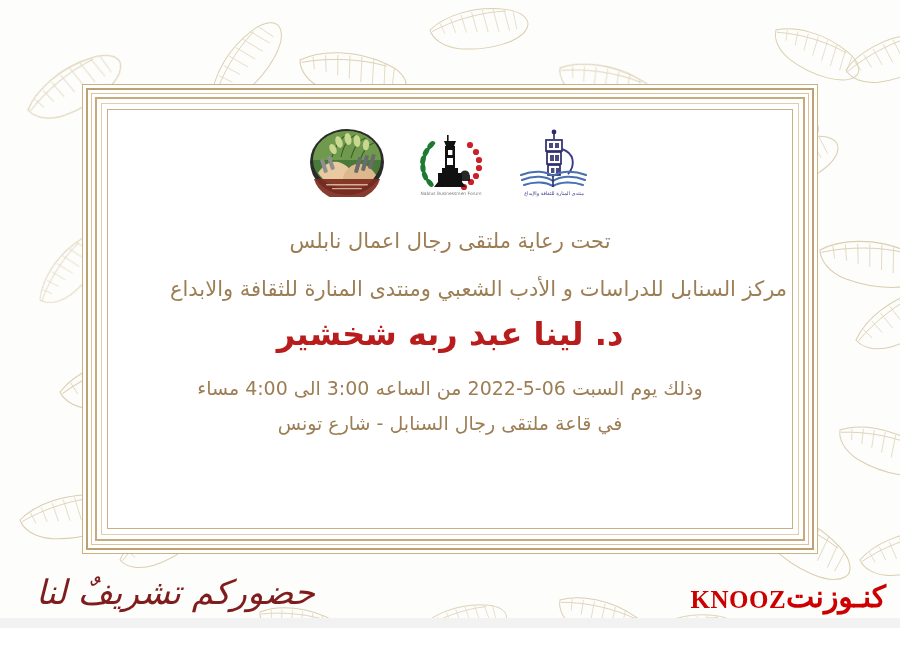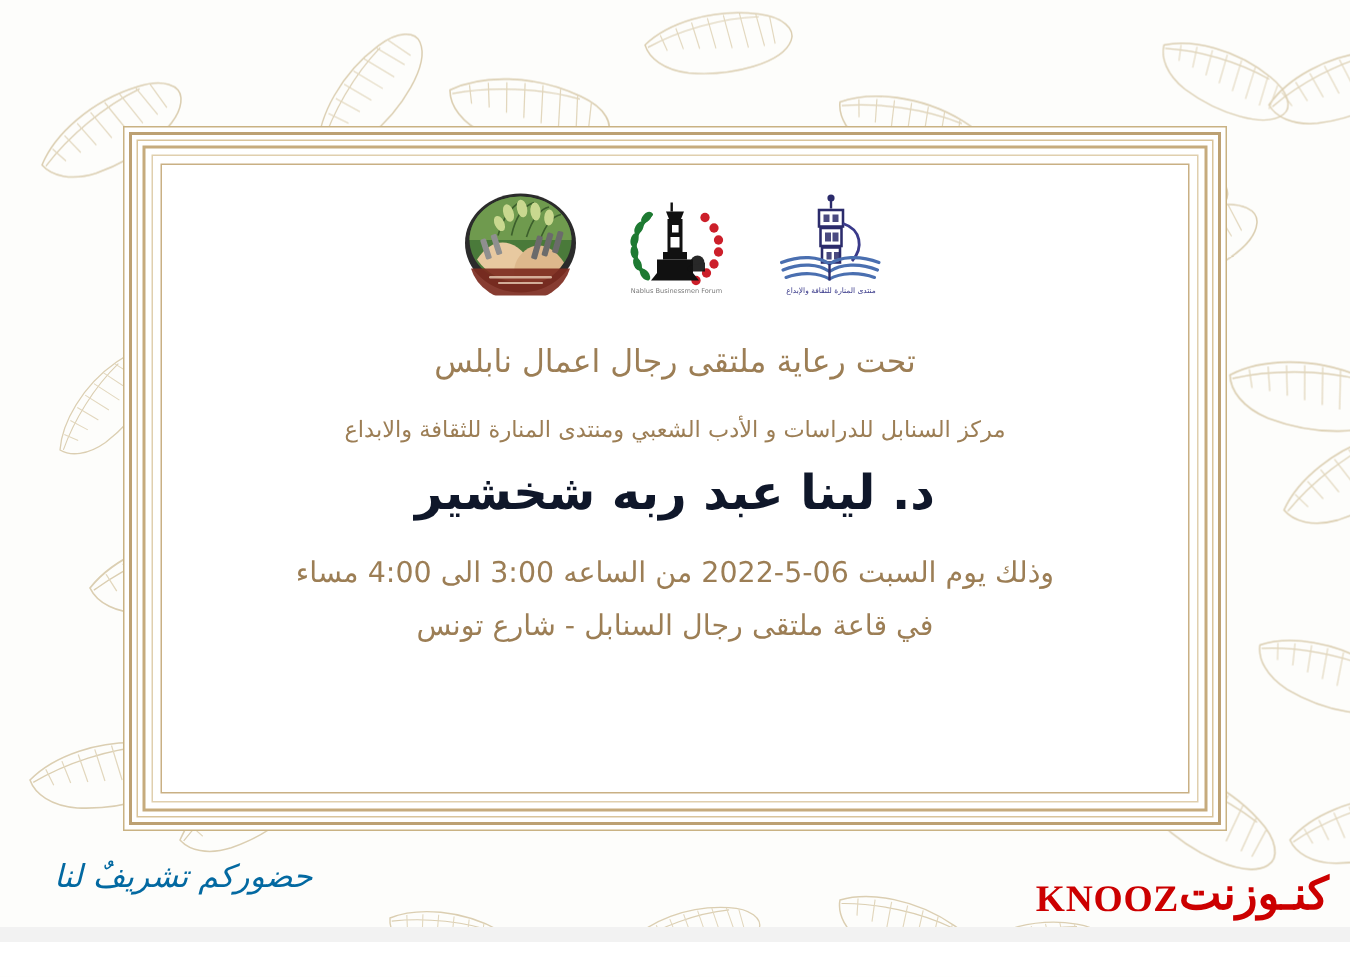--- a/index.html
+++ b/index.html
@@ -89,50 +89,51 @@
     color: #9c7e55;
     font-family: "DejaVu Sans", sans-serif;
     white-space: nowrap;
   }
   #line-patronage {
     font-size: 21px;
     margin-top: 32px;
     letter-spacing: 0px;
   }
   #line-organizers {
-    font-size: 15px;
+    font-size: 21px;
     margin-top: 24px;
+    text-align: right;
   }
   #line-invite {
     font-size: 20px;
     margin-top: 33px;
   }
   #honoree-name {
     font-size: 32px;
     font-weight: bold;
-    color: #0f172a;
+    color: #b91c1c;
     margin-top: 14px;
     letter-spacing: 0px;
   }
   #line-datetime {
     font-size: 19px;
     margin-top: 24px;
   }
   #line-venue {
     font-size: 19px;
     margin-top: 13px;
   }
 
   
   #closing-note {
     position: absolute;
     left: 36px;
     top: 572px;
-    font-size: 21px;
-    color: #0369a1;
+    font-size: 34px;
+    color: #7f1d1d;
     direction: rtl;
     font-family: "DejaVu Serif", serif;
     font-style: italic;
     white-space: nowrap;
   }
 
   
   #watermark {
     position: absolute;
     right: 14px;

